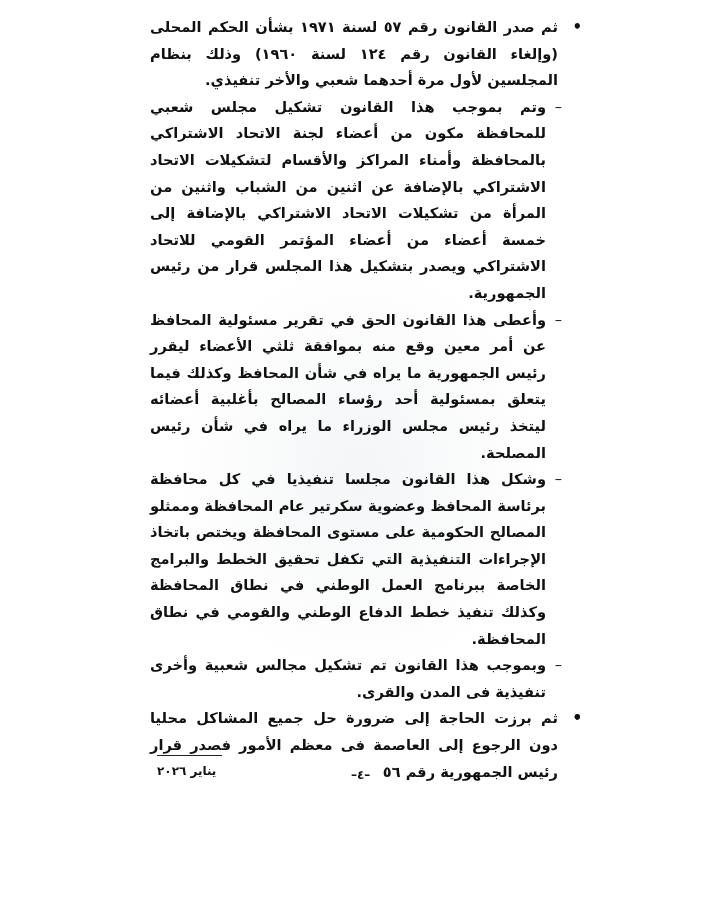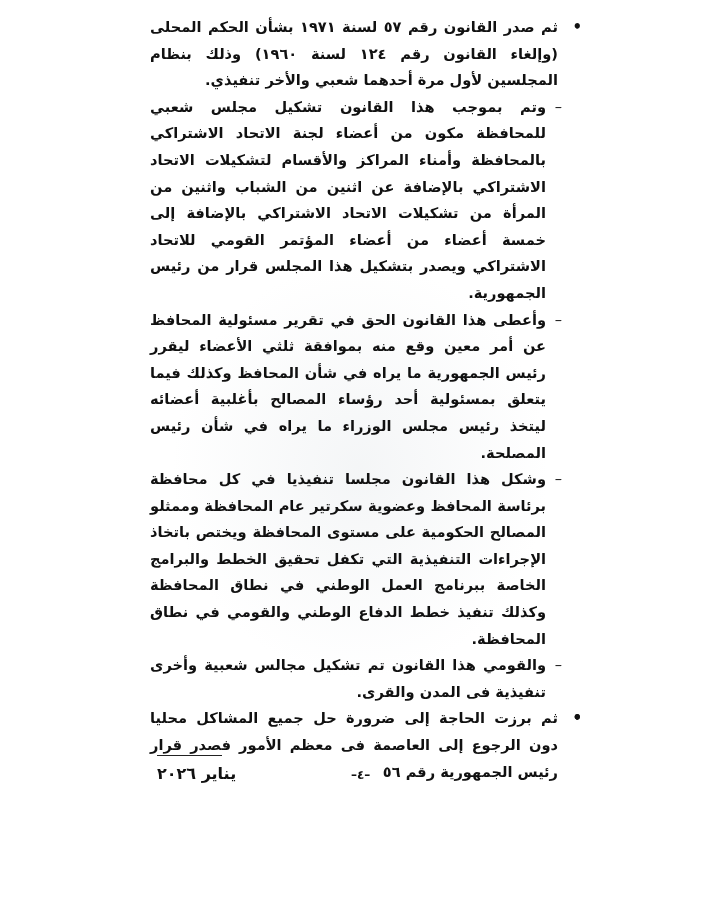--- a/index.html
+++ b/index.html
@@ -11,21 +11,21 @@
                pointer-events:none; }
   .content { position:absolute; left:150px; top:14px; width:440px; direction:rtl; }
   .item { position:relative; font-size:14.6px; font-weight:bold; line-height:26.6px;
           text-align:justify; text-align-last:right; }
   .item.bullet { padding-right:32px; }
   .item.dash { padding-right:44px; }
   .marker { position:absolute; top:0; }
   .item.bullet .marker { right:8px; font-size:15px; }
   .item.dash .marker { right:28px; font-weight:normal; }
   .footer-rule { position:absolute; left:157px; top:755px; width:65px; height:0; border-top:1px solid #222; }
-  .footer-date { position:absolute; left:157px; top:764px; direction:rtl; font-size:16px; font-weight:bold; }
+  .footer-date { position:absolute; left:157px; top:764px; direction:rtl; font-size:12px; font-weight:bold; }
   .page-number { position:absolute; left:351px; top:768px; font-size:12px; font-weight:bold; direction:rtl; }
 </style>
 </head>
 <body>
 
 <div class="page">
   <div class="watermark"></div>
 
   <div class="content">
     <div class="item bullet">
@@ -39,21 +39,21 @@
     <div class="item dash">
       <span class="marker">–</span>
       <span>وأعطى هذا القانون الحق في تقرير مسئولية المحافظ عن أمر معين وقع منه بموافقة ثلثي الأعضاء ليقرر رئيس الجمهورية ما يراه في شأن المحافظ وكذلك فيما يتعلق بمسئولية أحد رؤساء المصالح بأغلبية أعضائه ليتخذ رئيس مجلس الوزراء ما يراه في شأن رئيس المصلحة.</span>
     </div>
     <div class="item dash">
       <span class="marker">–</span>
       <span>وشكل هذا القانون مجلسا تنفيذيا في كل محافظة برئاسة المحافظ وعضوية سكرتير عام المحافظة وممثلو المصالح الحكومية على مستوى المحافظة ويختص باتخاذ الإجراءات التنفيذية التي تكفل تحقيق الخطط والبرامج الخاصة ببرنامج العمل الوطني في نطاق المحافظة وكذلك تنفيذ خطط الدفاع الوطني والقومي في نطاق المحافظة.</span>
     </div>
     <div class="item dash">
       <span class="marker">–</span>
-      <span>والقومي هذا القانون تم تشكيل مجالس شعبية وأخرى تنفيذية فى المدن والقرى.</span>
+      <span>وبموجب هذا القانون تم تشكيل مجالس شعبية وأخرى تنفيذية فى المدن والقرى.</span>
     </div>
     <div class="item bullet">
       <span class="marker">•</span>
     </div>
     <div class="item bullet">
       <span class="marker">•</span>
       <span>ثم برزت الحاجة إلى ضرورة حل جميع المشاكل محليا دون الرجوع إلى العاصمة فى معظم الأمور فصدر قرار رئيس الجمهورية رقم ٥٦</span>
     </div>
   </div>
 

